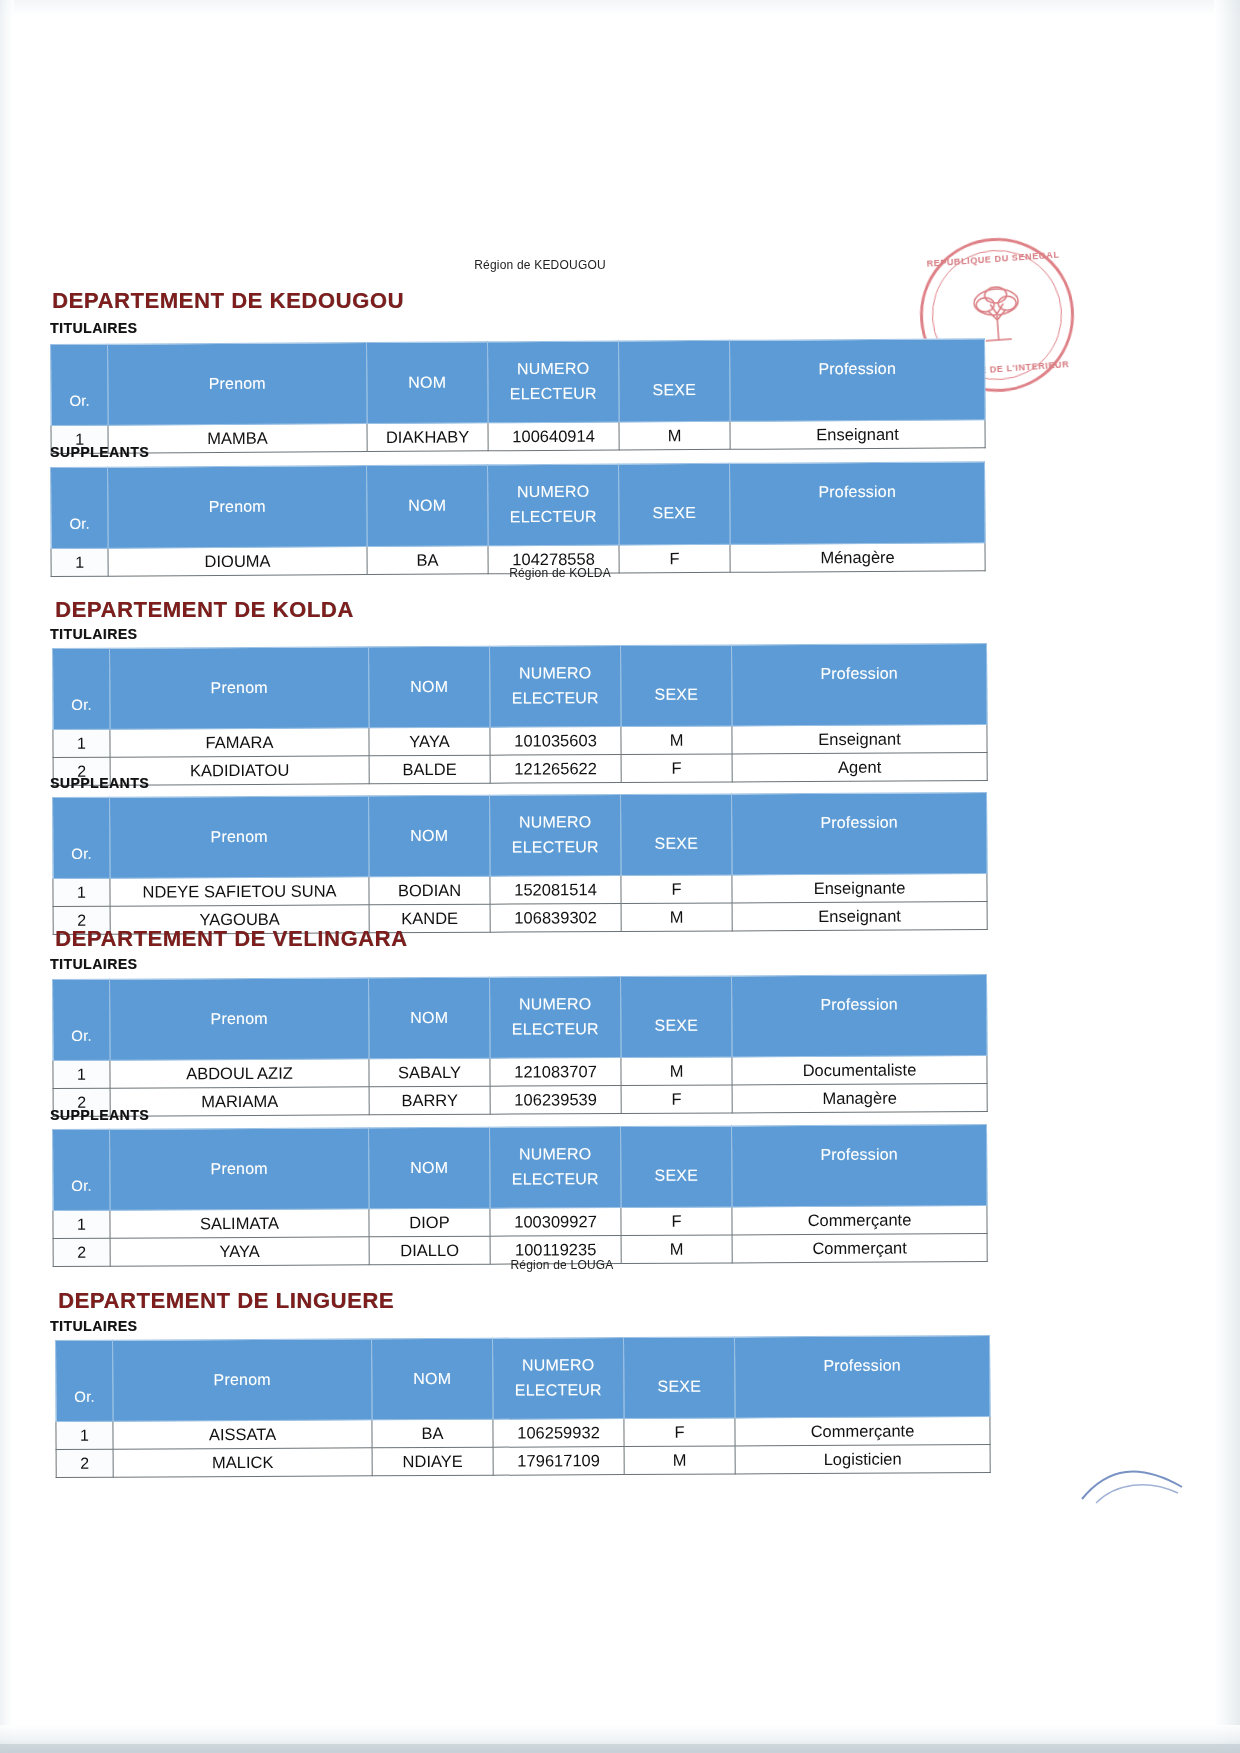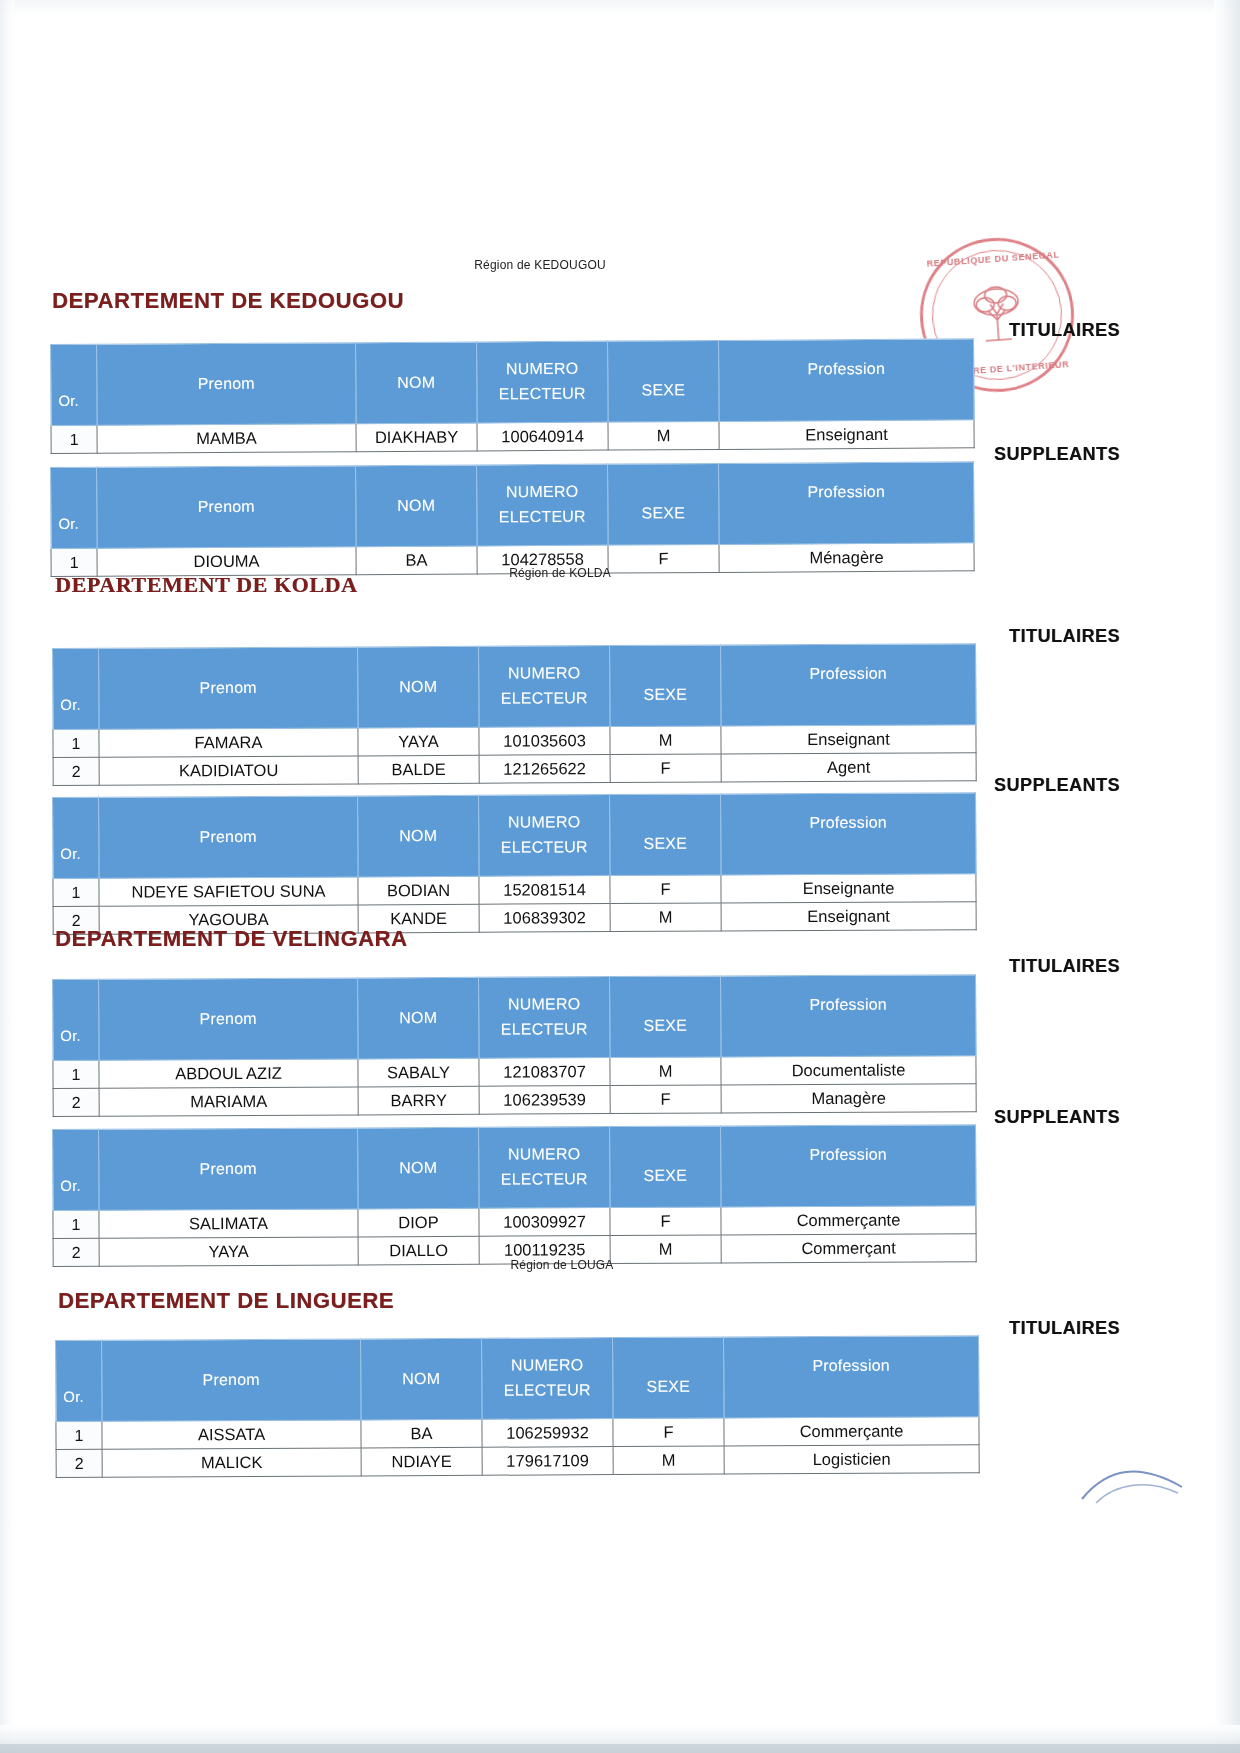--- a/index.html
+++ b/index.html
@@ -33,23 +33,23 @@
   .dept-title{
     font-size:22px;
     font-weight:bold;
     letter-spacing:.6px;
     color:#7f1d1d;
     text-shadow:0.4px 0 0 rgba(0,0,0,.55);
   }
 
   
   .sect-title{
-    font-size:18px;
+    font-size:14px;
     font-weight:bold;
-    text-align:right;
+    text-align:left;
     letter-spacing:.5px;
     color:#111;
     text-shadow:0.4px 0 0 rgba(0,0,0,.5);
   }
 
   
   table.cand{
     border-collapse:collapse;
     table-layout:fixed;
     font-size:16px;
@@ -70,21 +70,21 @@
     text-shadow:0 0 1px rgba(255,255,255,.35);
     border:1px solid #9dc2e4;
     height:64px;
   }
   table.cand thead th.th-or{
     width:38px;
     font-size:15px;
     vertical-align:bottom;
     padding-bottom:16px;
     text-align:left;
-    padding-left:7px;
+    padding-left:18px;
   }
   th.c-prenom{width:258px;}
   th.c-nom{width:120px;}
   th.c-num{width:130px;}
   th.c-sexe{width:110px;}
   th.c-prof{width:254px;}
 
   .th-stack{display:block;line-height:1.55;}
   .th-stack .l1{display:block;}
   .th-stack .l2{display:block;}
@@ -230,21 +230,21 @@
         <td>104278558</td>
         <td>F</td>
         <td>Ménagère</td>
       </tr>
     </tbody>
   </table>
   </div>
 
   <div class="region-label" style="position:absolute;left:350px;top:566px;width:420px;">Région de KOLDA</div>
 
-  <div class="dept-title" style="position:absolute;left:55px;top:572px;font-family:Liberation Serif, serif;">DEPARTEMENT  DE KOLDA</div>
+  <div class="dept-title" style="position:absolute;left:55px;top:597px;">DEPARTEMENT  DE KOLDA</div>
 
   <div class="sect-title" style="position:absolute;left:50px;top:626px;width:1070px;">TITULAIRES</div>
 
   <div class="tilt" style="position:absolute;left:52px;top:648px;transform:rotate(-0.3deg);">
   <table class="cand">
     <thead>
       <tr>
         <th class="th-or">Or.</th>
         <th class="c-prenom">Prenom</th>
         <th class="c-nom">NOM</th>

